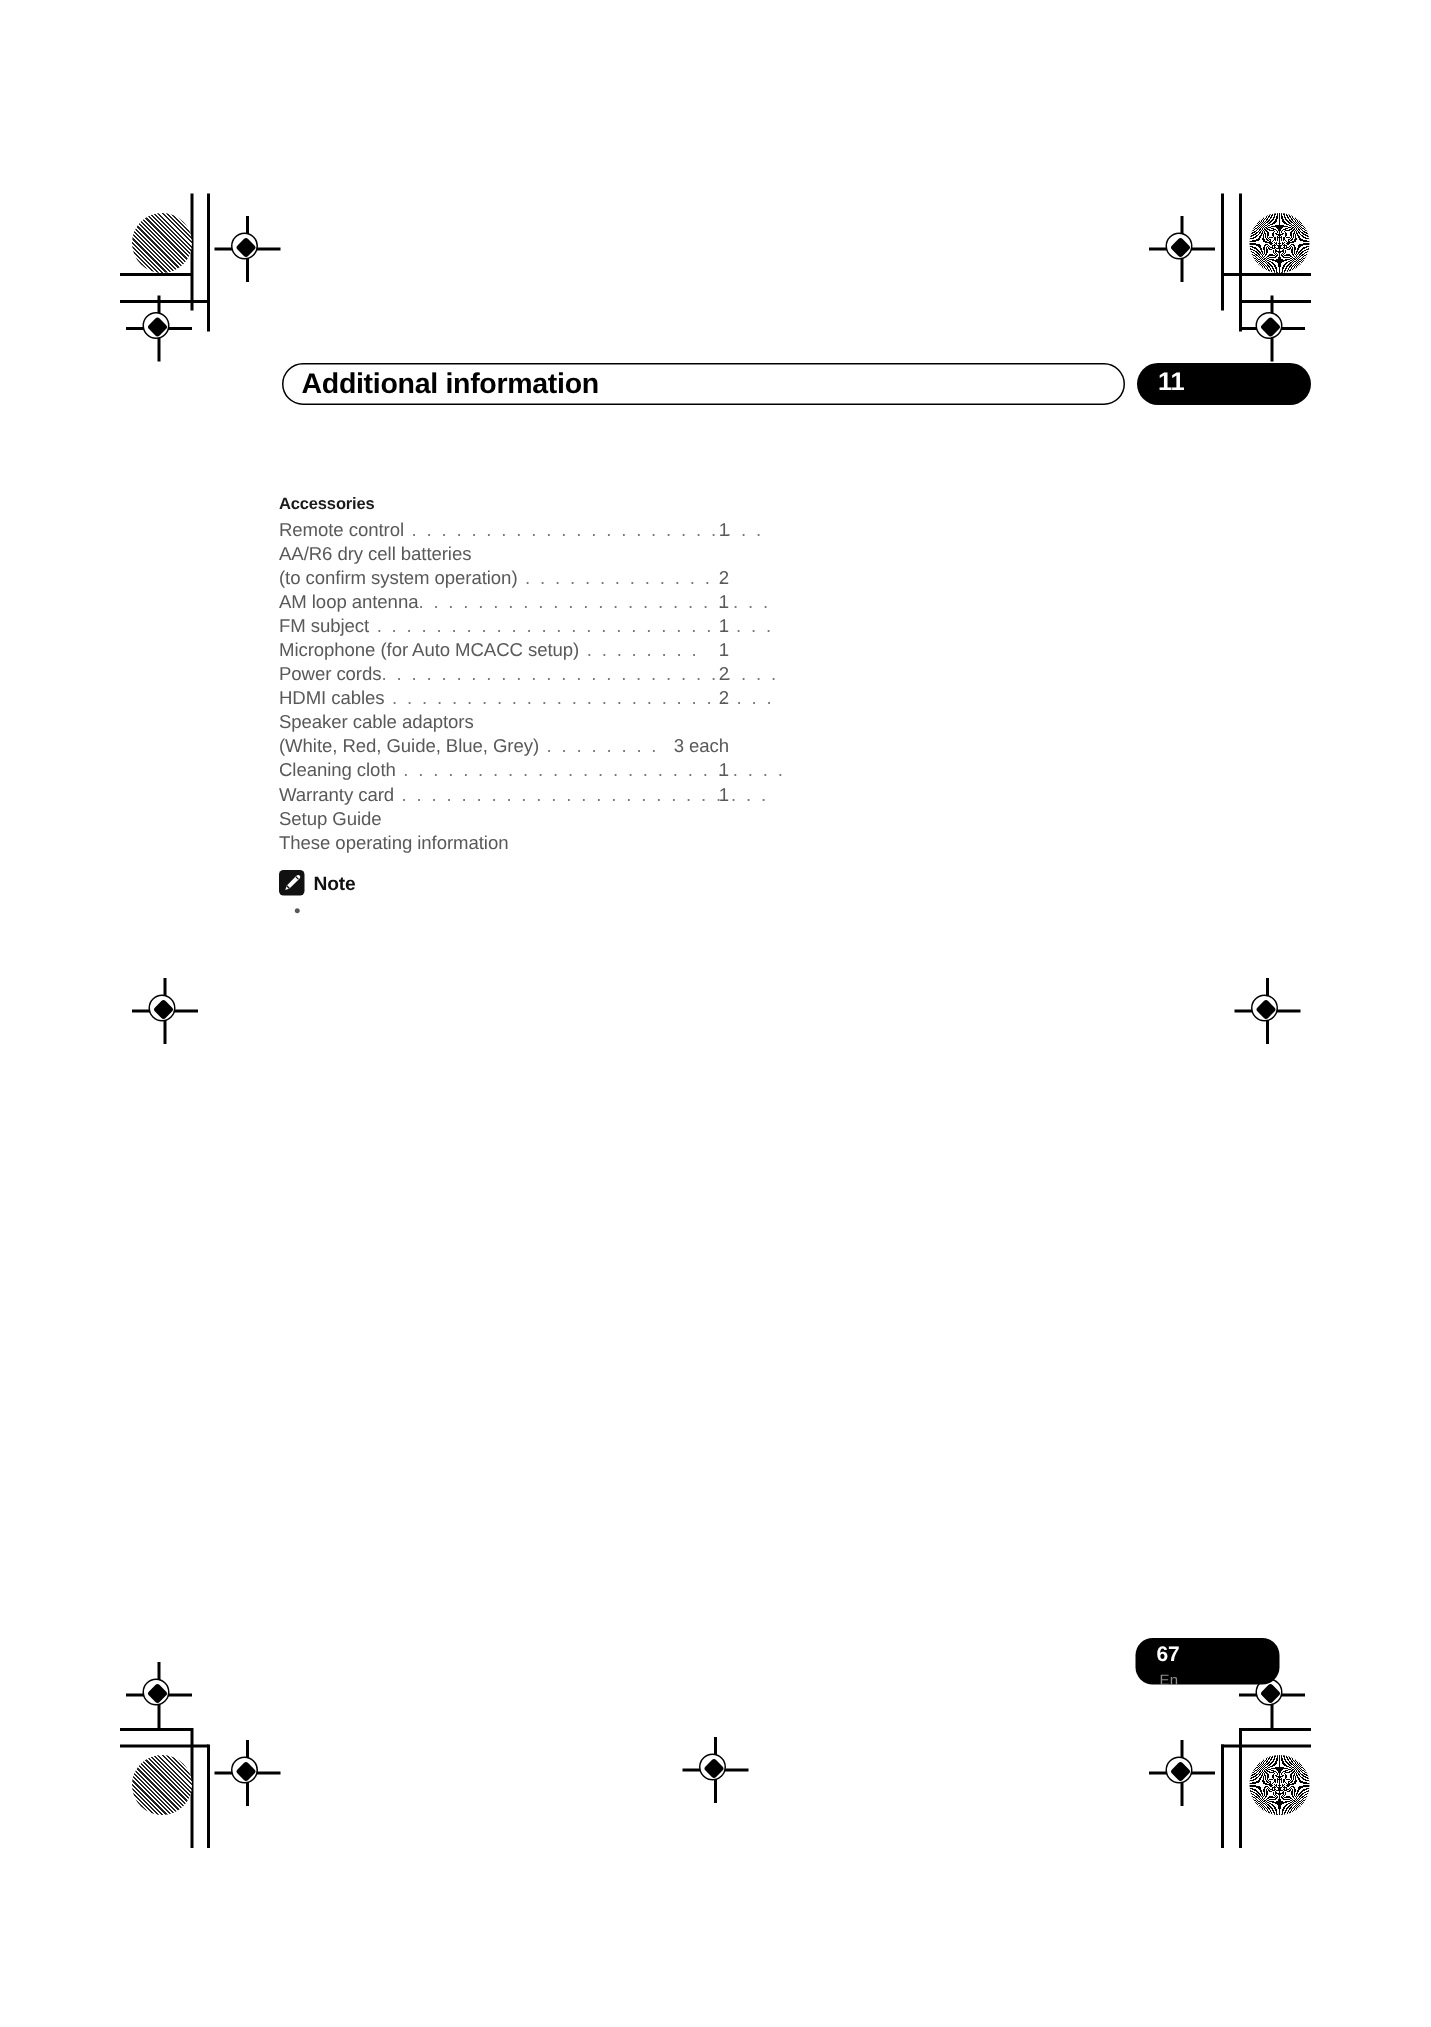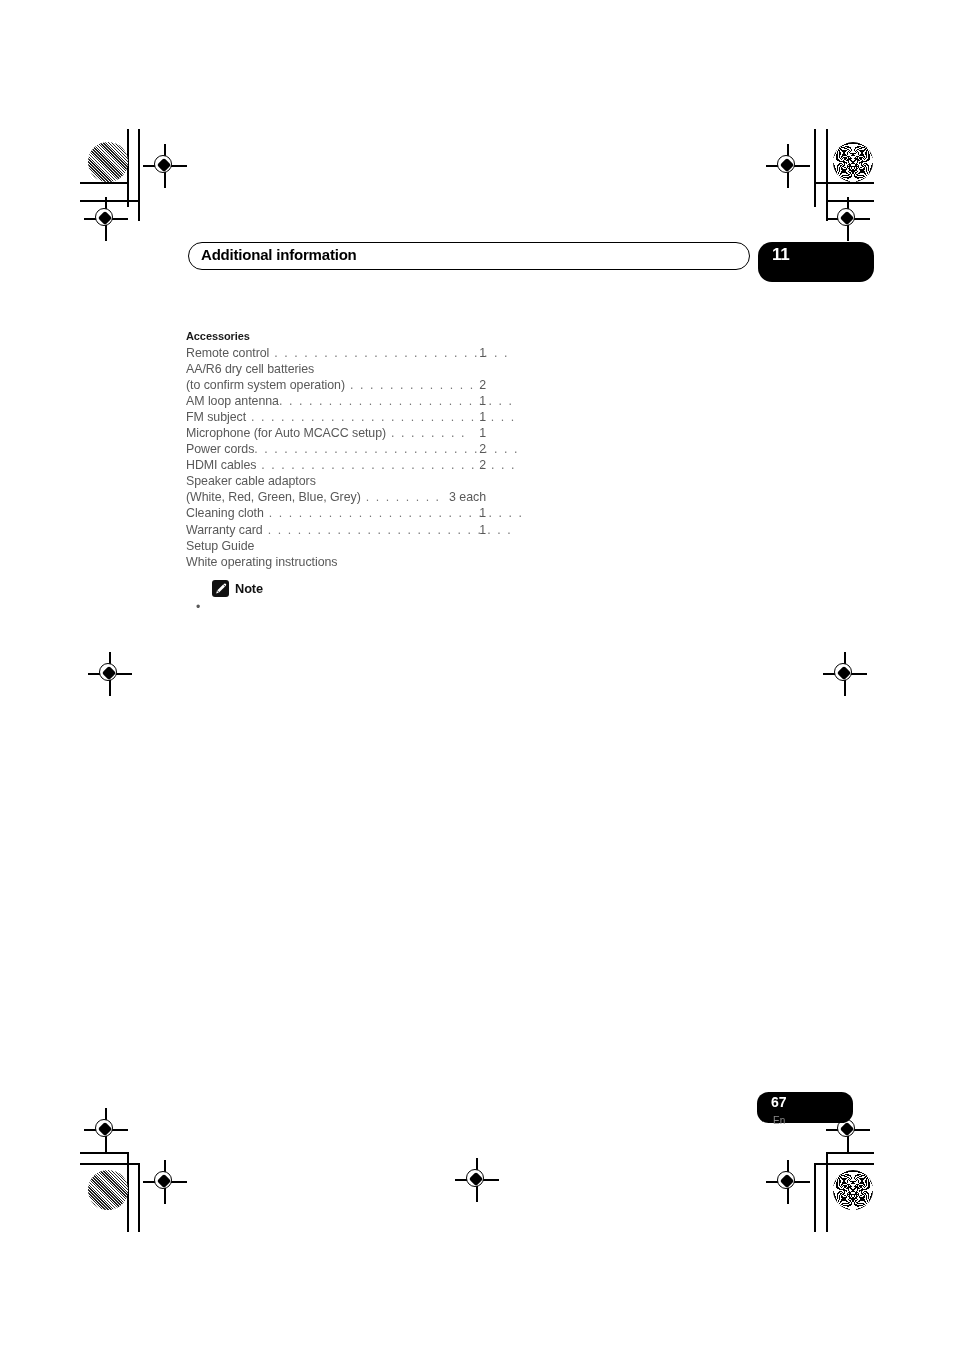--- a/index.html
+++ b/index.html
@@ -85,32 +85,32 @@
     height: 28px;
     border: 1.3px solid #000;
     border-radius: 14px;
     box-sizing: border-box;
     background: #fff;
   }
   .chapter-title {
     position: absolute;
     left: 12px;
     top: 3px;
-    font-size: 15px;
+    font-size: 19px;
     font-weight: bold;
     color: #000;
     letter-spacing: -0.2px;
     white-space: nowrap;
   }
   .chapter-num-pill {
     position: absolute;
     left: 758px;
     top: 242px;
     width: 116px;
-    height: 40px;
+    height: 28px;
     border-radius: 14px;
     background: #000;
   }
   .chapter-num {
     position: absolute;
     left: 14px;
     top: 3px;
     font-size: 17px;
     font-weight: bold;
     color: #ffffff;
@@ -165,21 +165,21 @@
 
   
   .note-block {
     margin-top: 10px;
     position: relative;
   }
   .note-head {
     display: flex;
     align-items: center;
     gap: 6px;
-    margin-left: 26px;
+    margin-left: 0;
     margin-bottom: 2px;
   }
   .note-icon {
     width: 17px;
     height: 17px;
     background: #111;
     border-radius: 3px;
     display: inline-flex;
     align-items: center;
     justify-content: center;
@@ -350,25 +350,25 @@
     <ul class="acc-list" id="acc-list">
         <li class="acc-row"><span class="acc-label">Remote control</span><span class="acc-leader"> . . . . . . . . . . . . . . . . . . . . . . . .</span><span class="acc-qty">1</span></li>
         <li class="acc-row no-leader"><span class="acc-label">AA/R6 dry cell batteries</span></li>
         <li class="acc-row"><span class="acc-label">(to confirm system operation)</span><span class="acc-leader"> . . . . . . . . . . . . . .</span><span class="acc-qty">2</span></li>
         <li class="acc-row"><span class="acc-label">AM loop antenna</span><span class="acc-leader">. . . . . . . . . . . . . . . . . . . . . . . .</span><span class="acc-qty">1</span></li>
         <li class="acc-row"><span class="acc-label">FM subject</span><span class="acc-leader"> . . . . . . . . . . . . . . . . . . . . . . . . . . .</span><span class="acc-qty">1</span></li>
         <li class="acc-row"><span class="acc-label">Microphone (for Auto MCACC setup)</span><span class="acc-leader"> . . . . . . . .</span><span class="acc-qty">1</span></li>
         <li class="acc-row"><span class="acc-label">Power cords</span><span class="acc-leader">. . . . . . . . . . . . . . . . . . . . . . . . . . .</span><span class="acc-qty">2</span></li>
         <li class="acc-row"><span class="acc-label">HDMI cables</span><span class="acc-leader"> . . . . . . . . . . . . . . . . . . . . . . . . . .</span><span class="acc-qty">2</span></li>
         <li class="acc-row no-leader"><span class="acc-label">Speaker cable adaptors</span></li>
-        <li class="acc-row"><span class="acc-label">(White, Red, Green, Blue, Grey)</span><span class="acc-leader"> . . . . . . . .</span><span class="acc-qty">3 each</span></li>
+        <li class="acc-row"><span class="acc-label">(White, Red, Guide, Blue, Grey)</span><span class="acc-leader"> . . . . . . . .</span><span class="acc-qty">3 each</span></li>
         <li class="acc-row"><span class="acc-label">Cleaning cloth</span><span class="acc-leader"> . . . . . . . . . . . . . . . . . . . . . . . . . .</span><span class="acc-qty">1</span></li>
         <li class="acc-row"><span class="acc-label">Warranty card</span><span class="acc-leader"> . . . . . . . . . . . . . . . . . . . . . . . . .</span><span class="acc-qty">1</span></li>
         <li class="acc-row no-leader"><span class="acc-label">Setup Guide</span></li>
-        <li class="acc-row no-leader"><span class="acc-label">White operating instructions</span></li>
+        <li class="acc-row no-leader"><span class="acc-label">These operating information</span></li>
       </ul>
 
     <div class="note-block">
       <div class="note-head">
         <span class="note-icon">
           <svg width="13" height="13" viewBox="0 0 13 13" aria-hidden="true">
             <path d="M9.6 1.9 C10.4 1.1 11.6 1.3 12.0 2.0 C12.4 2.7 12.0 3.5 11.3 4.2 L5.0 10.4 L2.2 11.4 L3.1 8.5 Z" fill="#ffffff"></path>
             <path d="M3.1 8.5 L5.0 10.4" stroke="#111" stroke-width="0.9" fill="none"></path>
             <path d="M9.3 2.5 L11.0 4.2" stroke="#111" stroke-width="0.8" fill="none"></path>
           </svg>

